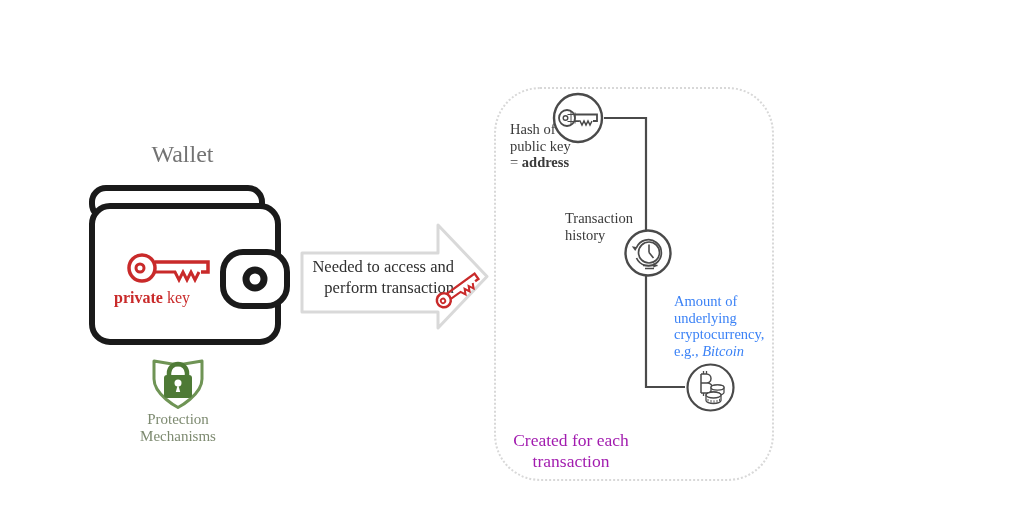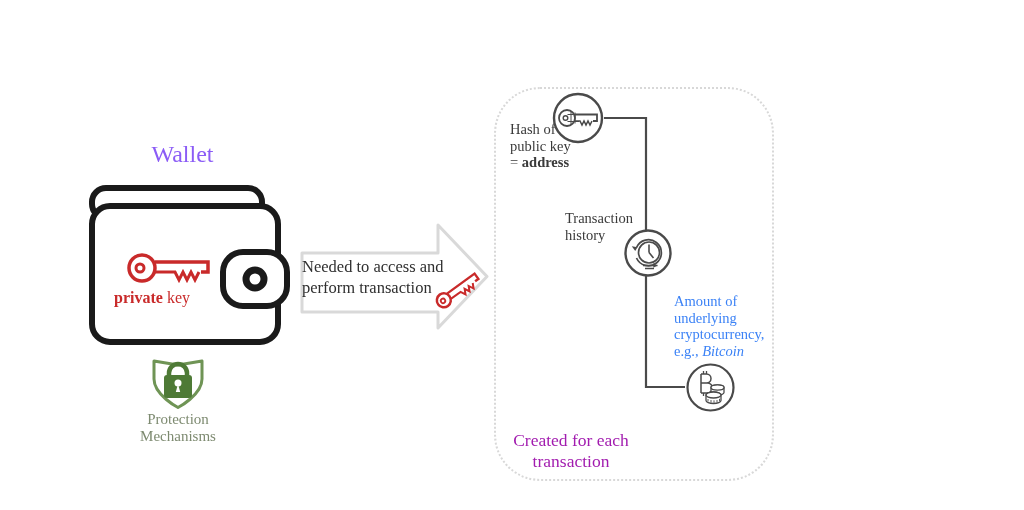--- a/index.html
+++ b/index.html
@@ -1,28 +1,28 @@
 <!DOCTYPE html>
 <html><head>
 <meta charset="utf-8">
 <style>
   html,body{margin:0;padding:0;background:#fff;}
   .canvas{position:relative;width:1024px;height:510px;background:#ffffff;
           font-family:"Liberation Serif", serif;color:#2f2f2f;overflow:hidden;}
   .abs{position:absolute;}
   
-  .wallet-title{left:90px;top:141px;width:185px;text-align:center;font-size:24px;color:#8b5cf6;}
+  .wallet-title{left:90px;top:141px;width:185px;text-align:center;font-size:24px;color:#737373;}
   .wallet-svg{left:85px;top:182px;}
   .private-key{left:114px;top:289px;width:95px;font-size:16px;color:#c92a2a;}
   .private-key b{font-weight:bold;}
   .shield-svg{left:148px;top:349px;}
   .protection{left:121px;top:411px;width:114px;text-align:center;font-size:15px;line-height:17px;color:#7d8a70;font-family:Liberation Serif, serif;}
   
   .arrow-svg{left:300px;top:222px;}
-  .arrow-text{left:302px;top:256px;width:152px;font-size:16.5px;line-height:21px;color:#2f2f2f;}
+  .arrow-text{left:302px;top:256px;width:152px;font-size:16.5px;line-height:21px;color:#2f2f2f;text-align:right;}
   .small-key-svg{left:432px;top:277px;transform:rotate(-36deg);}
   
   .bc-title{left:448px;top:42px;width:368px;text-align:center;font-size:23px;color:#1f1f1f;}
   .bc-box{left:494px;top:87px;width:280px;height:394px;border:2px dotted #d8d8d8;
           border-radius:46px;box-sizing:border-box;}
   .connector-svg{left:494px;top:87px;}
   .node-svg{z-index:2;}
   .hash-text{left:502px;top:121px;width:100px;font-size:14.5px;line-height:16.5px;color:#3a3a3a;margin-left:8px;}
   .hash-text b{font-weight:bold;}
   .history-text{left:565px;top:210px;width:82px;font-size:14.5px;line-height:17px;color:#3a3a3a;}

